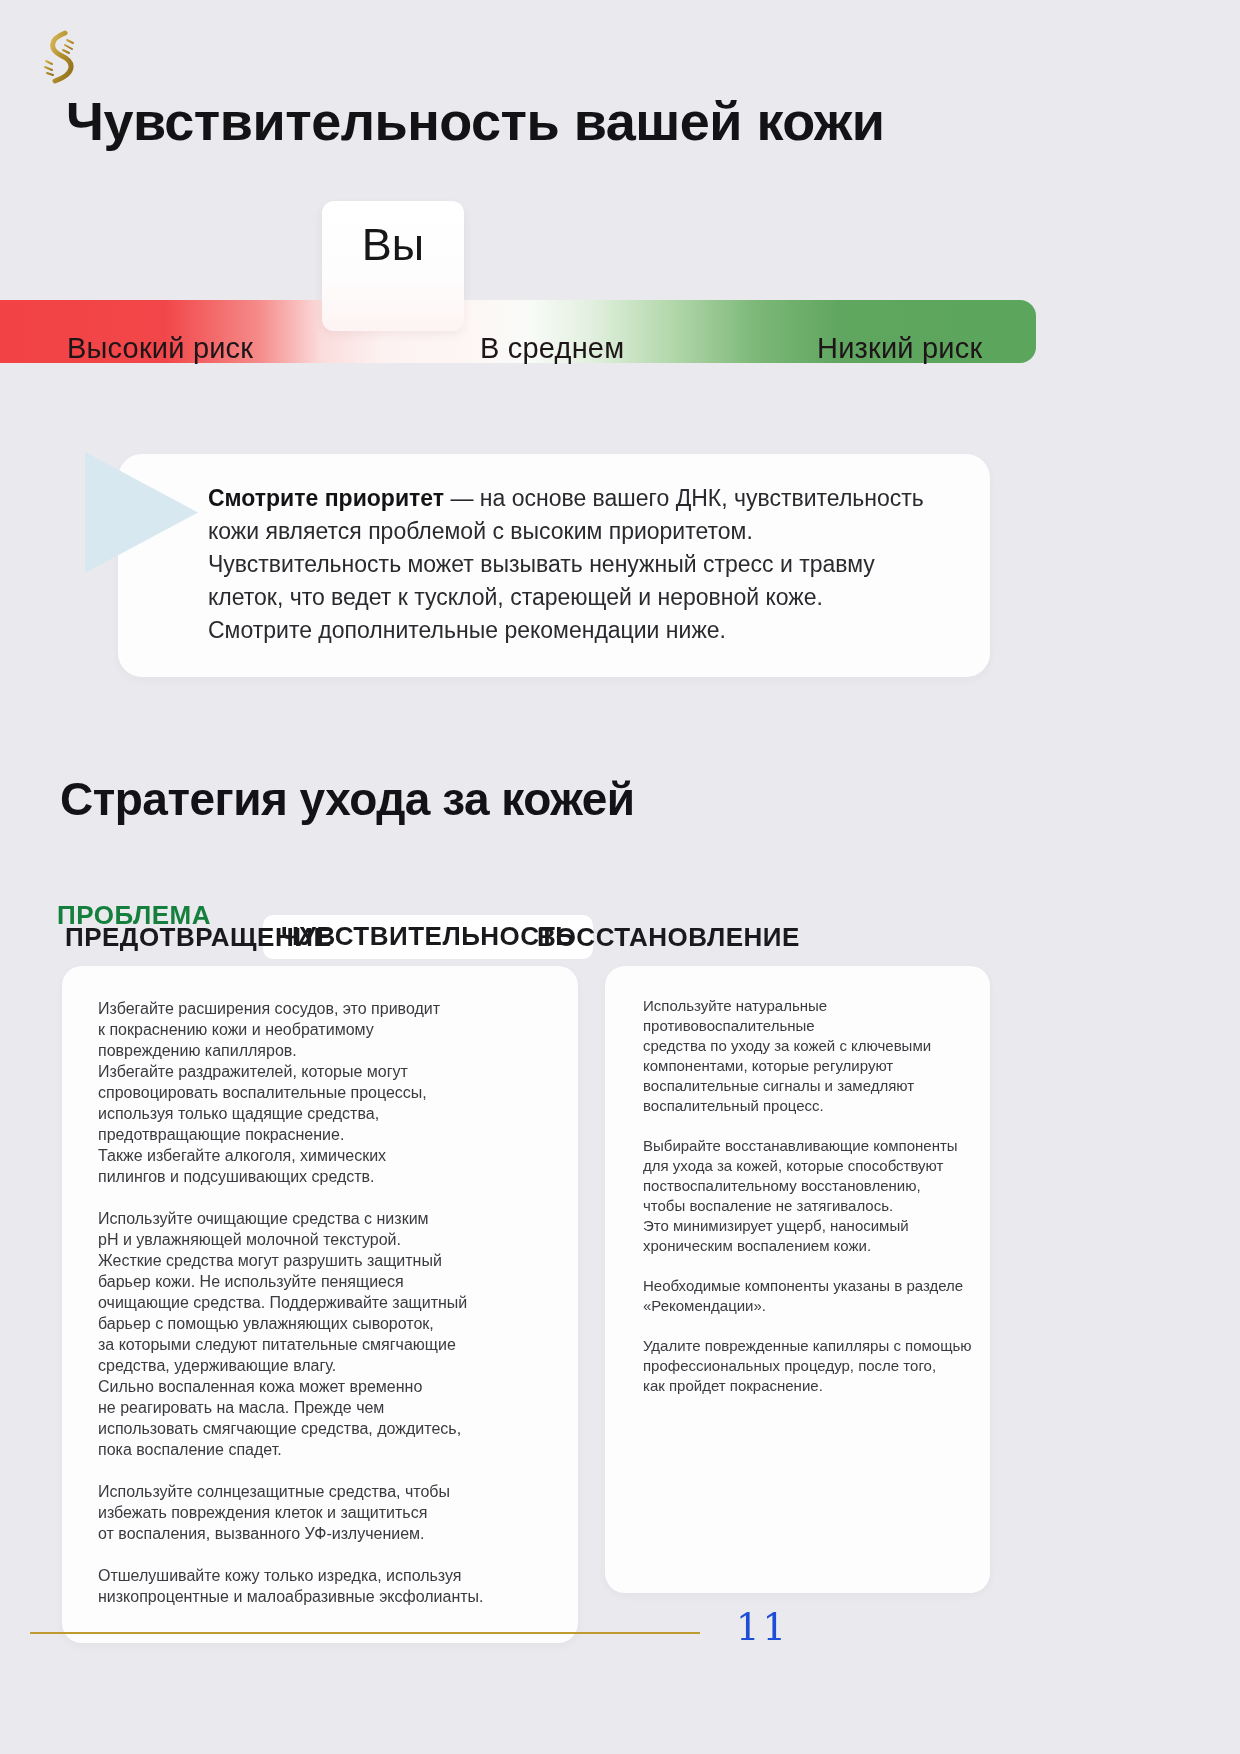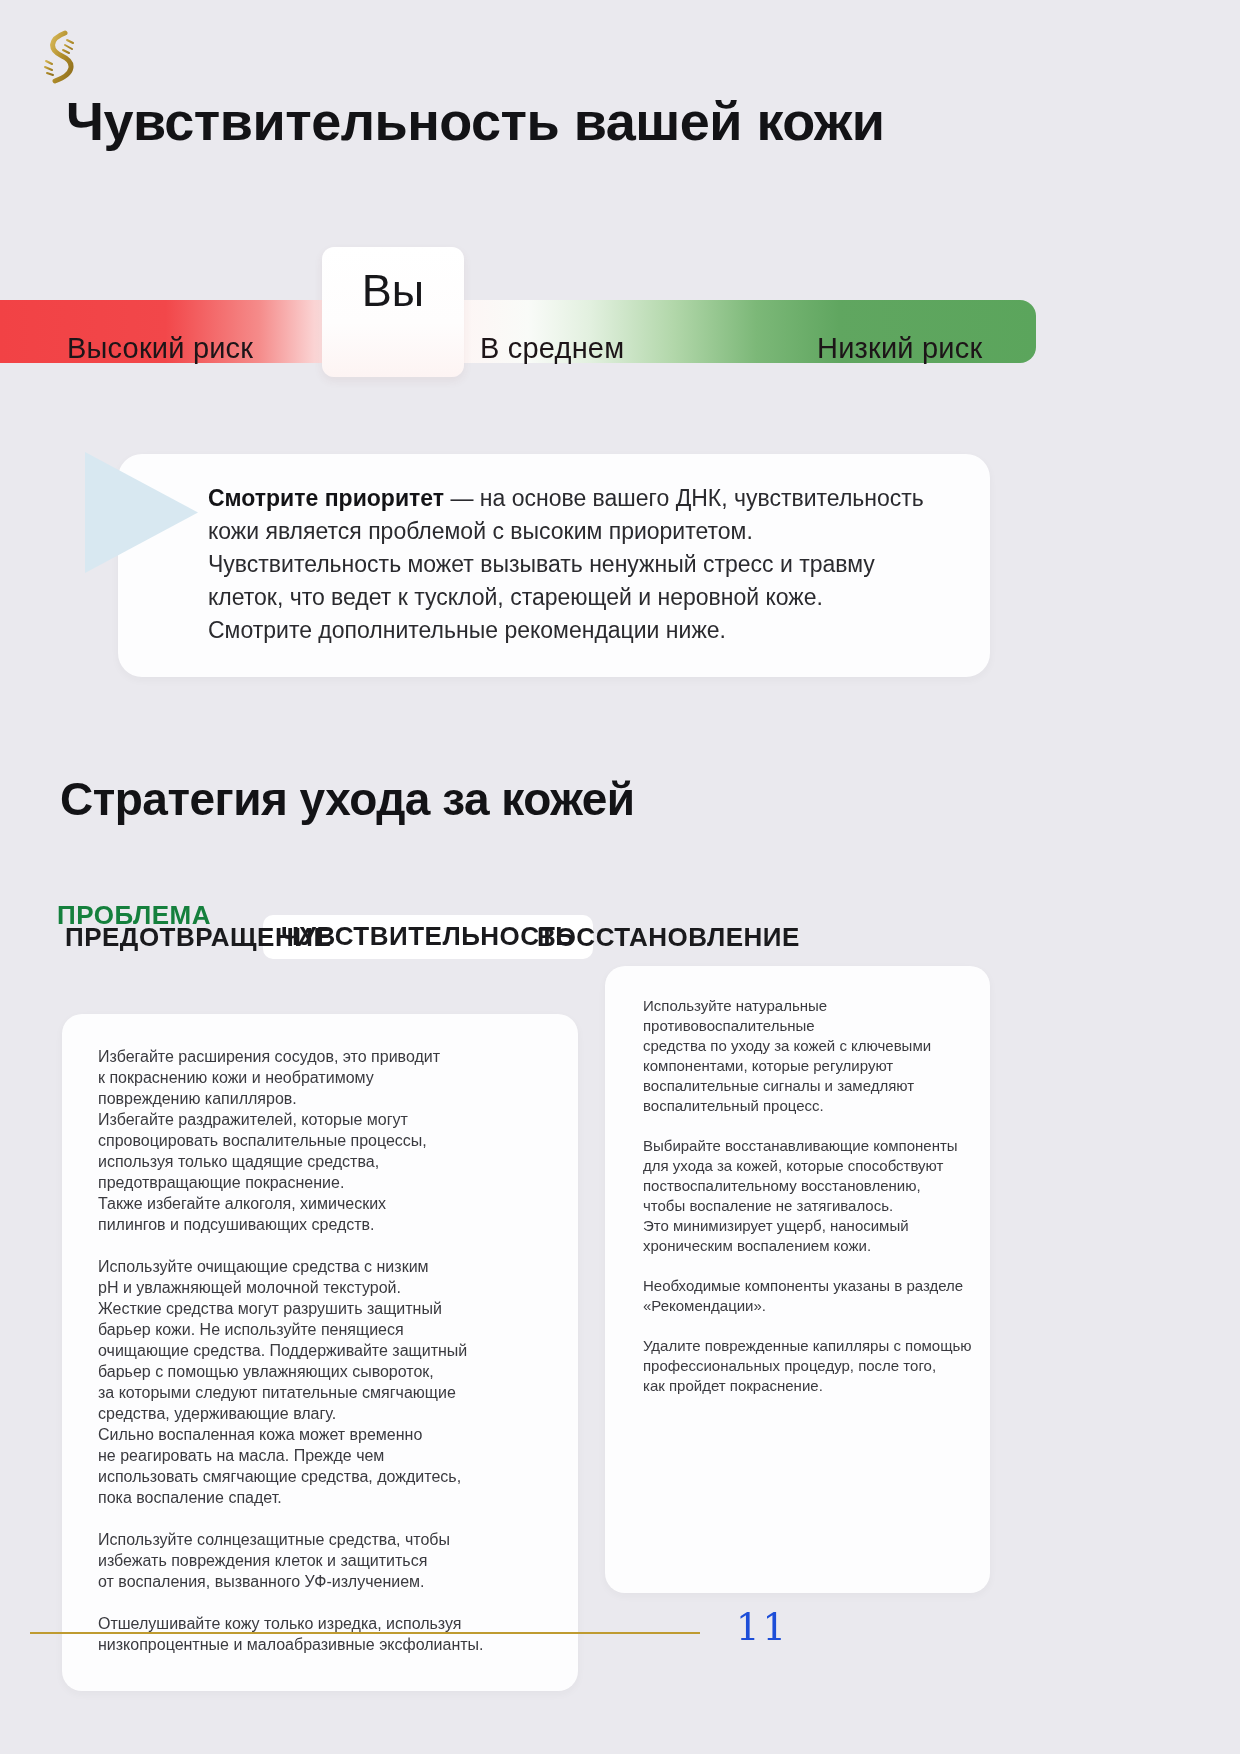--- a/index.html
+++ b/index.html
@@ -37,21 +37,21 @@
     font-size:29px; color:#1d1518; letter-spacing:0.2px;
   }
   .risk-label.high { left:67px; }
   .risk-label.mid  { left:480px; }
   .risk-label.low  { left:817px; }
   .you-marker {
     position:absolute; left:322px; top:201px; width:142px; height:130px;
     border-radius:12px;
     background:linear-gradient(180deg, #ffffff 0%, #fefdfd 58%, #fdf4f3 100%);
     box-shadow:0 4px 10px rgba(120,60,60,0.07);
-    display:flex; justify-content:center;margin-top:46px;
+    display:flex; justify-content:center;
   }
   .you-marker span { font-size:45px; font-weight:400; color:#17171a; margin-top:18px; }
   
   .priority-card {
     position:absolute; left:118px; top:454px; width:872px; min-height:160px;
     background:#fdfdfe; border-radius:24px;
     box-shadow:0 3px 8px rgba(40,40,60,0.04);
     padding:28px 40px 30px 90px;
   }
   .priority-text { font-size:23px; line-height:33px; color:#2a2a2e; white-space:pre-line; }
@@ -74,21 +74,21 @@
     font-size:26px; font-weight:700; letter-spacing:0.5px; color:#1a1a1d;margin-top:43px;
   }
   .col-header { position:absolute; top:922px; font-size:26px; font-weight:700; letter-spacing:0.5px; color:#1a1a1d; }
   .col-header.left  { left:57px;margin-left:8px; }
   .col-header.right { left:537px; }
   .text-card {
     position:absolute; top:966px;
     background:#fdfdfe; border-radius:20px;
     box-shadow:0 3px 8px rgba(40,40,60,0.04);
   }
-  .text-card.prevention { left:62px;  width:516px; min-height:640px; padding:32px 36px 36px 36px;margin-top:48px; }
+  .text-card.prevention { left:62px;  width:516px; min-height:640px; padding:32px 36px 36px 36px; }
   .text-card.recovery   { left:605px; width:385px; min-height:627px; padding:30px 16px 30px 38px; }
   .text-card p { white-space:pre-line; color:#3a3a3f; }
   .text-card.prevention p { font-size:16px;  line-height:21px; margin-bottom:21px; }
   .text-card.recovery   p { font-size:15px;  line-height:20px; margin-bottom:20px; }
   .text-card p:last-child { margin-bottom:0; }
   
   .footer-line { position:absolute; left:30px; top:1632px; width:670px; height:2px; background:#bf9b30; }
   .page-number {
     position:absolute; left:736px; top:1606px;
     font-family:"DejaVu Serif", serif;

